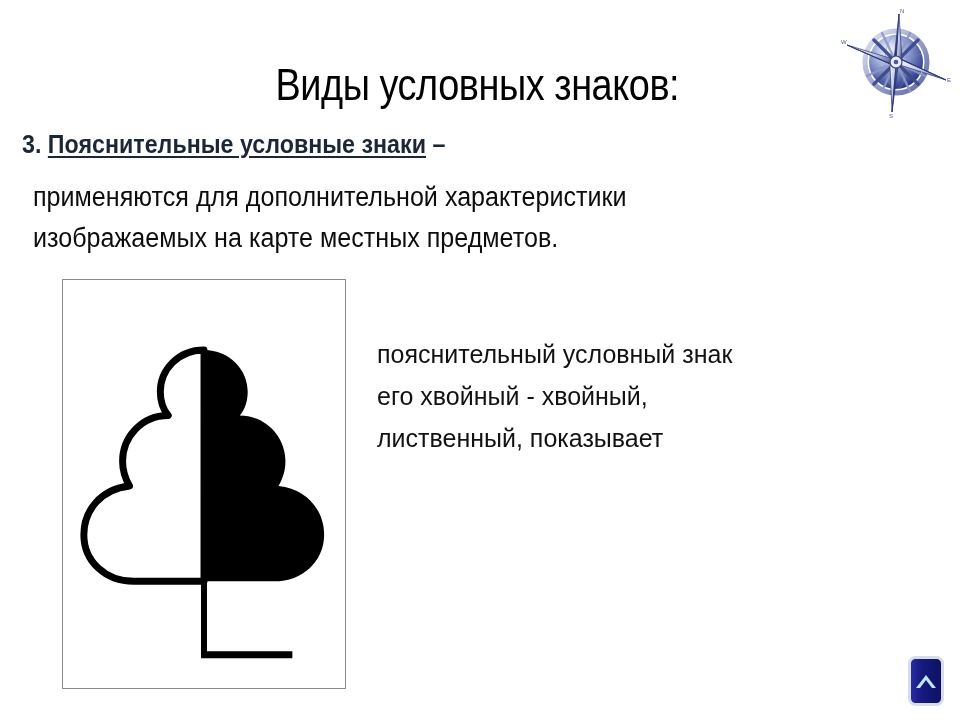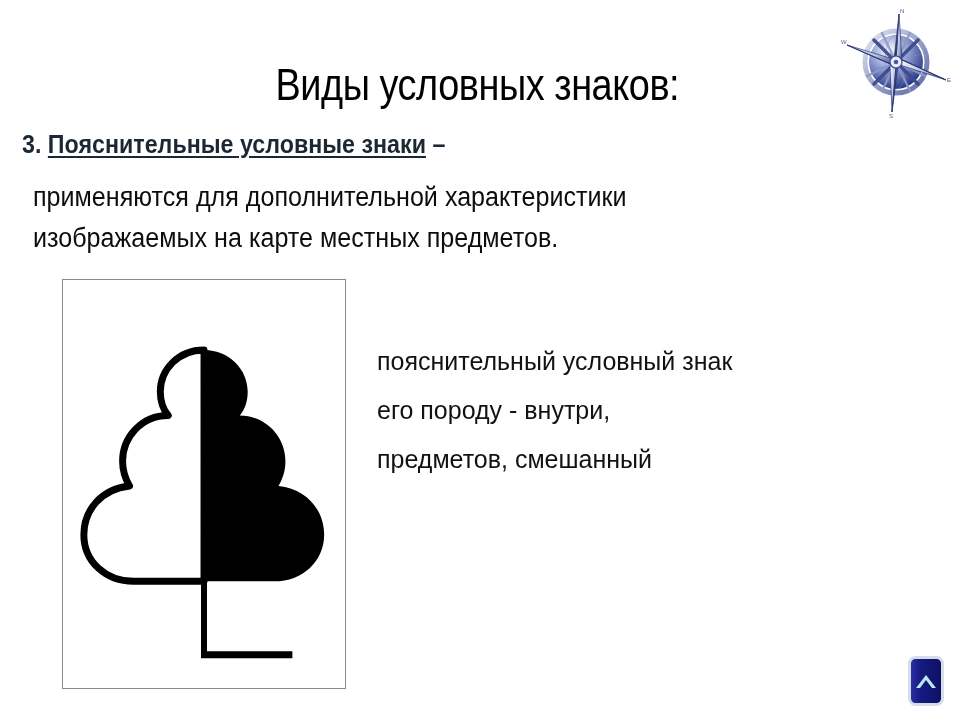--- a/index.html
+++ b/index.html
@@ -98,21 +98,21 @@
   
   .caption {
     position: absolute;
     left: 377px;
     top: 333px;
     width: 520px;
     font-size: 25px;
     line-height: 42px;
     color: #121212;
   }
-  .caption .ln { display: block; white-space: nowrap; margin-top: 7px; }
+  .caption .ln { display: block; white-space: nowrap; }
 
   
   .nav-button {
     position: absolute;
     left: 908px;
     top: 656px;
     width: 36px;
     height: 50px;
   }
 </style>
@@ -226,22 +226,22 @@
       <line x1="142" y1="68" x2="142" y2="305" stroke="#000000" stroke-width="6"></line>
 
       <line x1="142" y1="303" x2="142" y2="378" stroke="#000000" stroke-width="6"></line>
 
       <line x1="139" y1="377" x2="231" y2="377" stroke="#000000" stroke-width="7"></line>
     </svg>
   </div>
 
   <div class="caption">
     <span class="ln"> пояснительный условный знак</span>
-    <span class="ln">его породу - внутри,</span>
-    <span class="ln">предметов, смешанный</span>
+    <span class="ln">его хвойный - хвойный,</span>
+    <span class="ln">лиственный, показывает</span>
   </div>
 
   <div class="nav-button">
     <svg viewBox="0 0 36 50" width="36" height="50" aria-hidden="true">
       <defs>
         <linearGradient id="navGrad" x1="0" y1="0" x2="1" y2="0">
           <stop offset="0%" stop-color="#2b2fa8"></stop>
           <stop offset="35%" stop-color="#161a80"></stop>
           <stop offset="100%" stop-color="#0d1060"></stop>
         </linearGradient>

